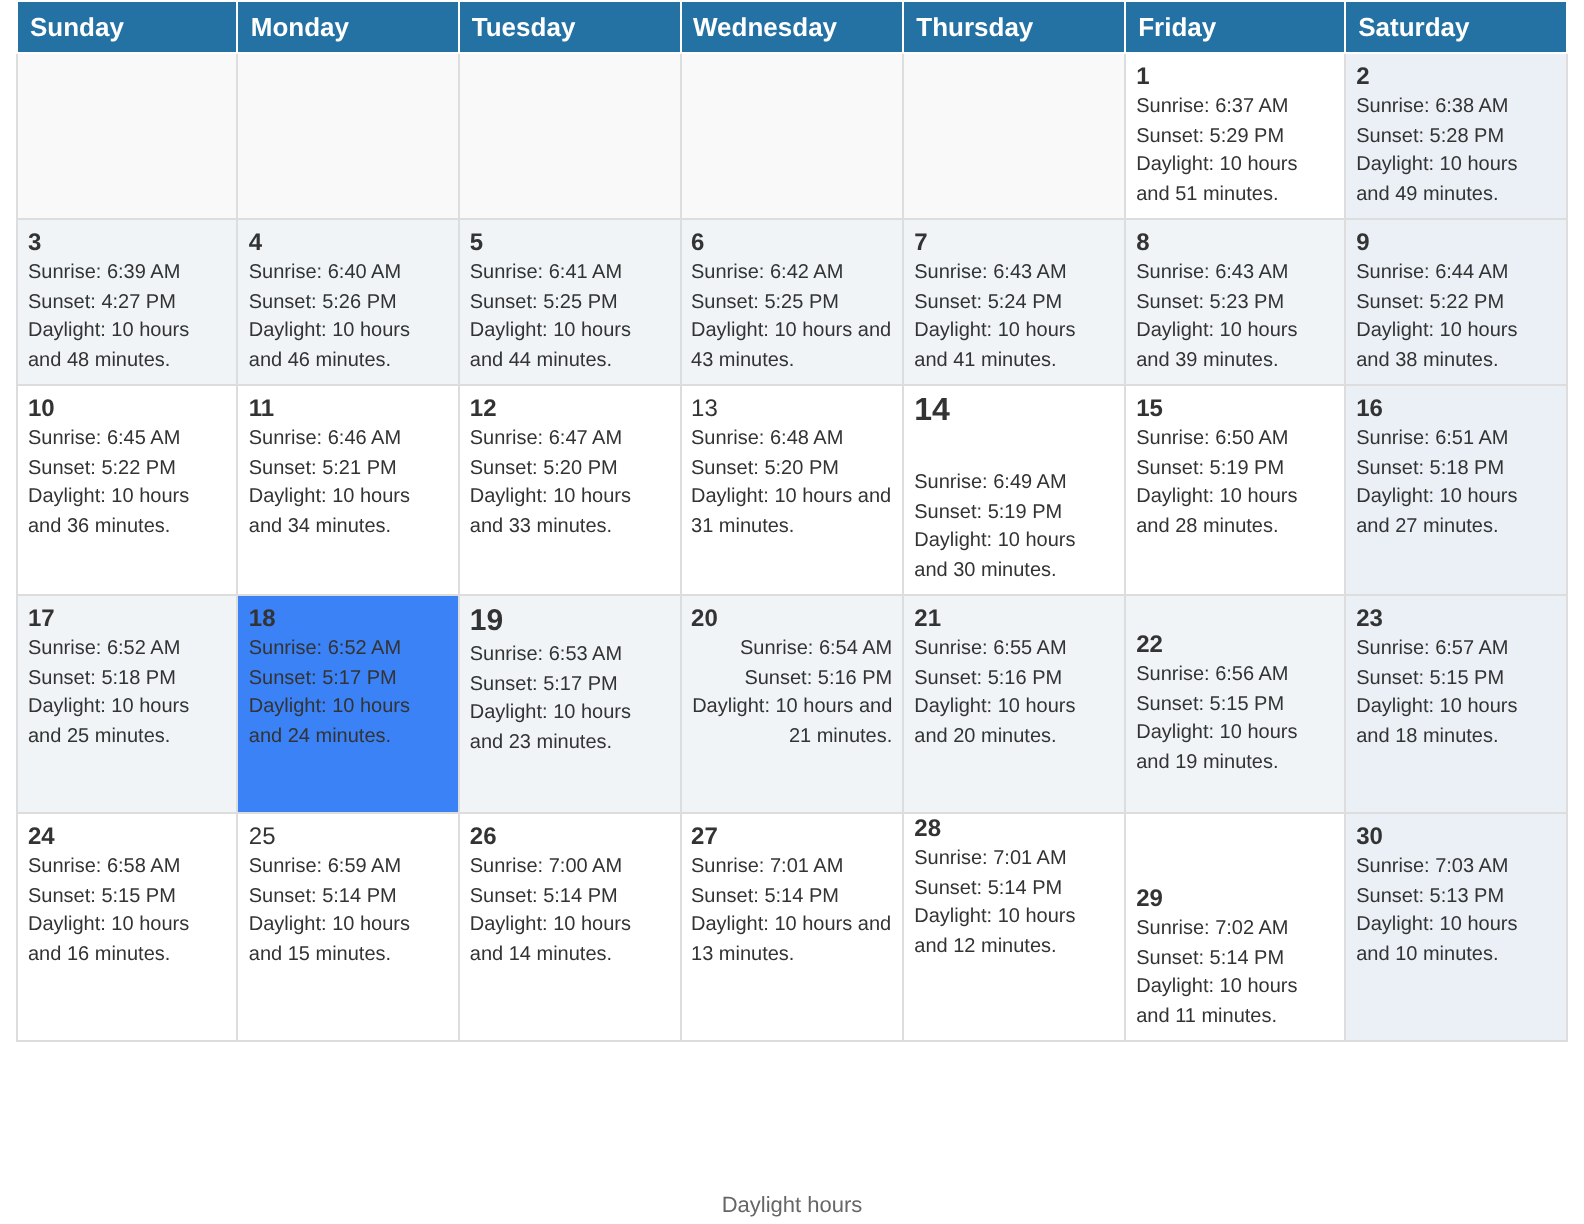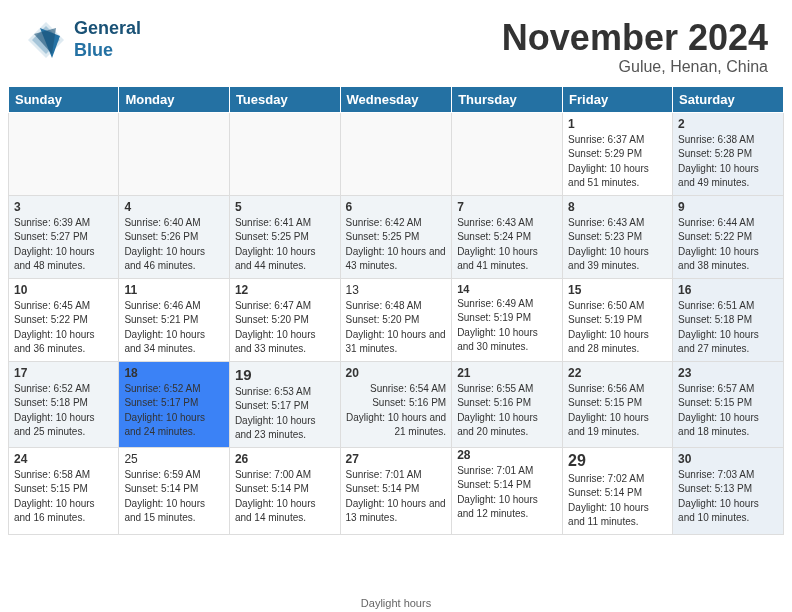--- a/index.html
+++ b/index.html
@@ -17,39 +17,20 @@
     .calendar th { background: #2471a3; color: #fff; text-align: left; padding: 5px 6px; font-size: 13px; border: 1px solid #fff; }
     .calendar td { border: 1px solid #ddd; vertical-align: top; padding: 4px 5px; font-size: 10.5px; color: #333; background: #fff; height: 78px; width: 113px; }
     .calendar tr:nth-child(odd) td:not(.empty) { background: #ffffff; }
     .calendar tr:nth-child(even) td:not(.empty) { background: #f5f8fa; }
   </style>
 </head>
 <body>
 
 <div style="width:792px; height:612px; display:flex; flex-direction:column; background:#fff;">
 
-  <div class="header">
-    <div class="logo">
-
-      <svg width="44" height="44" viewBox="0 0 44 44">
-        <polygon points="22,4 40,22 22,40 4,22" fill="#2471a3" opacity="0.15"></polygon>
-        <polygon points="22,8 36,22 22,36 8,22" fill="#2471a3" opacity="0.3"></polygon>
-        <polygon points="16,10 36,18 28,40" fill="#2471a3"></polygon>
-        <polygon points="10,16 32,10 28,36" fill="#1a5276" opacity="0.6"></polygon>
-      </svg>
-      <div>
-        <div style="font-size:18px; font-weight:bold; color:#1a5276; line-height:1.2;">General</div>
-        <div style="font-size:18px; font-weight:bold; color:#2471a3; line-height:1.2;">Blue</div>
-      </div>
-    </div>
-    <div class="title-section">
-      <div class="month-year">November 2024</div>
-      <div class="location">Gulue, Henan, China</div>
-    </div>
-  </div>
 
   <div style="flex:1; padding: 0 8px 4px 8px;">
     <table class="calendar" style="width:100%; border-collapse:collapse;">
       <thead>
         <tr>
           <th>Sunday</th>
           <th>Monday</th>
           <th>Tuesday</th>
           <th>Wednesday</th>
           <th>Thursday</th>
@@ -74,21 +55,21 @@
               <span style="font-weight: bold; font-size: 12px; display: block; margin-bottom: 2px;">2</span>
               <div style="font-size: 10px; line-height: 1.45; color: rgb(51, 51, 51);">Sunrise: 6:38 AM
 Sunset: 5:28 PM
 Daylight: 10 hours and 49 minutes.</div>
             </td>
           </tr>
           <tr>
             <td style="background: rgb(240, 244, 247); height: 80px; vertical-align: top; padding: 4px 5px; border: 1px solid rgb(221, 221, 221); font-size: 10.5px; color: rgb(51, 51, 51); width: 113px;">
               <span style="font-weight: bold; font-size: 12px; display: block; margin-bottom: 2px;">3</span>
               <div style="font-size: 10px; line-height: 1.45; color: rgb(51, 51, 51);">Sunrise: 6:39 AM
-Sunset: 5:27 PM
+Sunset: 4:27 PM
 Daylight: 10 hours and 48 minutes.</div>
             </td>
             <td style="background: rgb(240, 244, 247); height: 80px; vertical-align: top; padding: 4px 5px; border: 1px solid rgb(221, 221, 221); font-size: 10.5px; color: rgb(51, 51, 51); width: 113px;">
               <span style="font-weight: bold; font-size: 12px; display: block; margin-bottom: 2px;">4</span>
               <div style="font-size: 10px; line-height: 1.45; color: rgb(51, 51, 51);">Sunrise: 6:40 AM
 Sunset: 5:26 PM
 Daylight: 10 hours and 46 minutes.</div>
             </td>
             <td style="background: rgb(240, 244, 247); height: 80px; vertical-align: top; padding: 4px 5px; border: 1px solid rgb(221, 221, 221); font-size: 10.5px; color: rgb(51, 51, 51); width: 113px;">
               <span style="font-weight: bold; font-size: 12px; display: block; margin-bottom: 2px;">5</span>
@@ -140,21 +121,21 @@
 Sunset: 5:20 PM
 Daylight: 10 hours and 33 minutes.</div>
             </td>
             <td style="background: rgb(255, 255, 255); height: 80px; vertical-align: top; padding: 4px 5px; border: 1px solid rgb(221, 221, 221); font-size: 10.5px; color: rgb(51, 51, 51); width: 113px;">
               <span style="font-weight: normal; font-size: 12px; display: block; margin-bottom: 2px;">13</span>
               <div style="font-size: 10px; line-height: 1.45; color: rgb(51, 51, 51);">Sunrise: 6:48 AM
 Sunset: 5:20 PM
 Daylight: 10 hours and 31 minutes.</div>
             </td>
             <td style="background: rgb(255, 255, 255); height: 80px; vertical-align: top; padding: 4px 5px; border: 1px solid rgb(221, 221, 221); font-size: 10.5px; color: rgb(51, 51, 51); width: 113px;">
-              <span style="font-weight: bold; font-size: 11px; display: block; margin-bottom: 2px;">14</span>
+              <span style="font-weight: bold; font-size: 16px; display: block; margin-bottom: 20px;">14</span>
               <div style="font-size: 10px; line-height: 1.45; color: rgb(51, 51, 51);">Sunrise: 6:49 AM
 Sunset: 5:19 PM
 Daylight: 10 hours and 30 minutes.</div>
             </td>
             <td style="background: rgb(255, 255, 255); height: 80px; vertical-align: top; padding: 4px 5px; border: 1px solid rgb(221, 221, 221); font-size: 10.5px; color: rgb(51, 51, 51); width: 113px;">
               <span style="font-weight: bold; font-size: 12px; display: block; margin-bottom: 2px;">15</span>
               <div style="font-size: 10px; line-height: 1.45; color: rgb(51, 51, 51);">Sunrise: 6:50 AM
 Sunset: 5:19 PM
 Daylight: 10 hours and 28 minutes.</div>
             </td>
@@ -189,21 +170,21 @@
               <div style="font-size: 10px; line-height: 1.45; color: rgb(51, 51, 51); text-align: right;">Sunrise: 6:54 AM
 Sunset: 5:16 PM
 Daylight: 10 hours and 21 minutes.</div>
             </td>
             <td style="background: rgb(240, 244, 247); height: 80px; vertical-align: top; padding: 4px 5px; border: 1px solid rgb(221, 221, 221); font-size: 10.5px; color: rgb(51, 51, 51); width: 113px;">
               <span style="font-weight: bold; font-size: 12px; display: block; margin-bottom: 2px;">21</span>
               <div style="font-size: 10px; line-height: 1.45; color: rgb(51, 51, 51);">Sunrise: 6:55 AM
 Sunset: 5:16 PM
 Daylight: 10 hours and 20 minutes.</div>
             </td>
-            <td style="background: rgb(240, 244, 247); height: 80px; vertical-align: top; padding: 4px 5px; border: 1px solid rgb(221, 221, 221); font-size: 10.5px; color: rgb(51, 51, 51); width: 113px;">
+            <td style="background: rgb(240, 244, 247); height: 80px; vertical-align: top; padding: 17px 5px; border: 1px solid rgb(221, 221, 221); font-size: 10.5px; color: rgb(51, 51, 51); width: 113px;">
               <span style="font-weight: bold; font-size: 12px; display: block; margin-bottom: 2px;">22</span>
               <div style="font-size: 10px; line-height: 1.45; color: rgb(51, 51, 51);">Sunrise: 6:56 AM
 Sunset: 5:15 PM
 Daylight: 10 hours and 19 minutes.</div>
             </td>
             <td style="background: rgb(234, 240, 246); height: 80px; vertical-align: top; padding: 4px 5px; border: 1px solid rgb(221, 221, 221); font-size: 10.5px; color: rgb(51, 51, 51); width: 113px;">
               <span style="font-weight: bold; font-size: 12px; display: block; margin-bottom: 2px;">23</span>
               <div style="font-size: 10px; line-height: 1.45; color: rgb(51, 51, 51);">Sunrise: 6:57 AM
 Sunset: 5:15 PM
 Daylight: 10 hours and 18 minutes.</div>
@@ -234,21 +215,21 @@
 Sunset: 5:14 PM
 Daylight: 10 hours and 13 minutes.</div>
             </td>
             <td style="background: rgb(255, 255, 255); height: 80px; vertical-align: top; padding: 0 5px; border: 1px solid rgb(221, 221, 221); font-size: 10.5px; color: rgb(51, 51, 51); width: 113px;">
               <span style="font-weight: bold; font-size: 12px; display: block; margin-bottom: 2px;">28</span>
               <div style="font-size: 10px; line-height: 1.45; color: rgb(51, 51, 51);">Sunrise: 7:01 AM
 Sunset: 5:14 PM
 Daylight: 10 hours and 12 minutes.</div>
             </td>
             <td style="background: rgb(255, 255, 255); height: 80px; vertical-align: top; padding: 4px 5px; border: 1px solid rgb(221, 221, 221); font-size: 10.5px; color: rgb(51, 51, 51); width: 113px;">
-              <span style="font-weight: bold; font-size: 16px; display: block; margin-bottom: 2px;">29</span>
+              <span style="font-weight: bold; font-size: 12px; display: block; margin-bottom: 2px; margin-top: 31px;">29</span>
               <div style="font-size: 10px; line-height: 1.45; color: rgb(51, 51, 51);">Sunrise: 7:02 AM
 Sunset: 5:14 PM
 Daylight: 10 hours and 11 minutes.</div>
             </td>
             <td style="background: rgb(234, 240, 246); height: 80px; vertical-align: top; padding: 4px 5px; border: 1px solid rgb(221, 221, 221); font-size: 10.5px; color: rgb(51, 51, 51); width: 113px;">
               <span style="font-weight: bold; font-size: 12px; display: block; margin-bottom: 2px;">30</span>
               <div style="font-size: 10px; line-height: 1.45; color: rgb(51, 51, 51);">Sunrise: 7:03 AM
 Sunset: 5:13 PM
 Daylight: 10 hours and 10 minutes.</div>
             </td>

